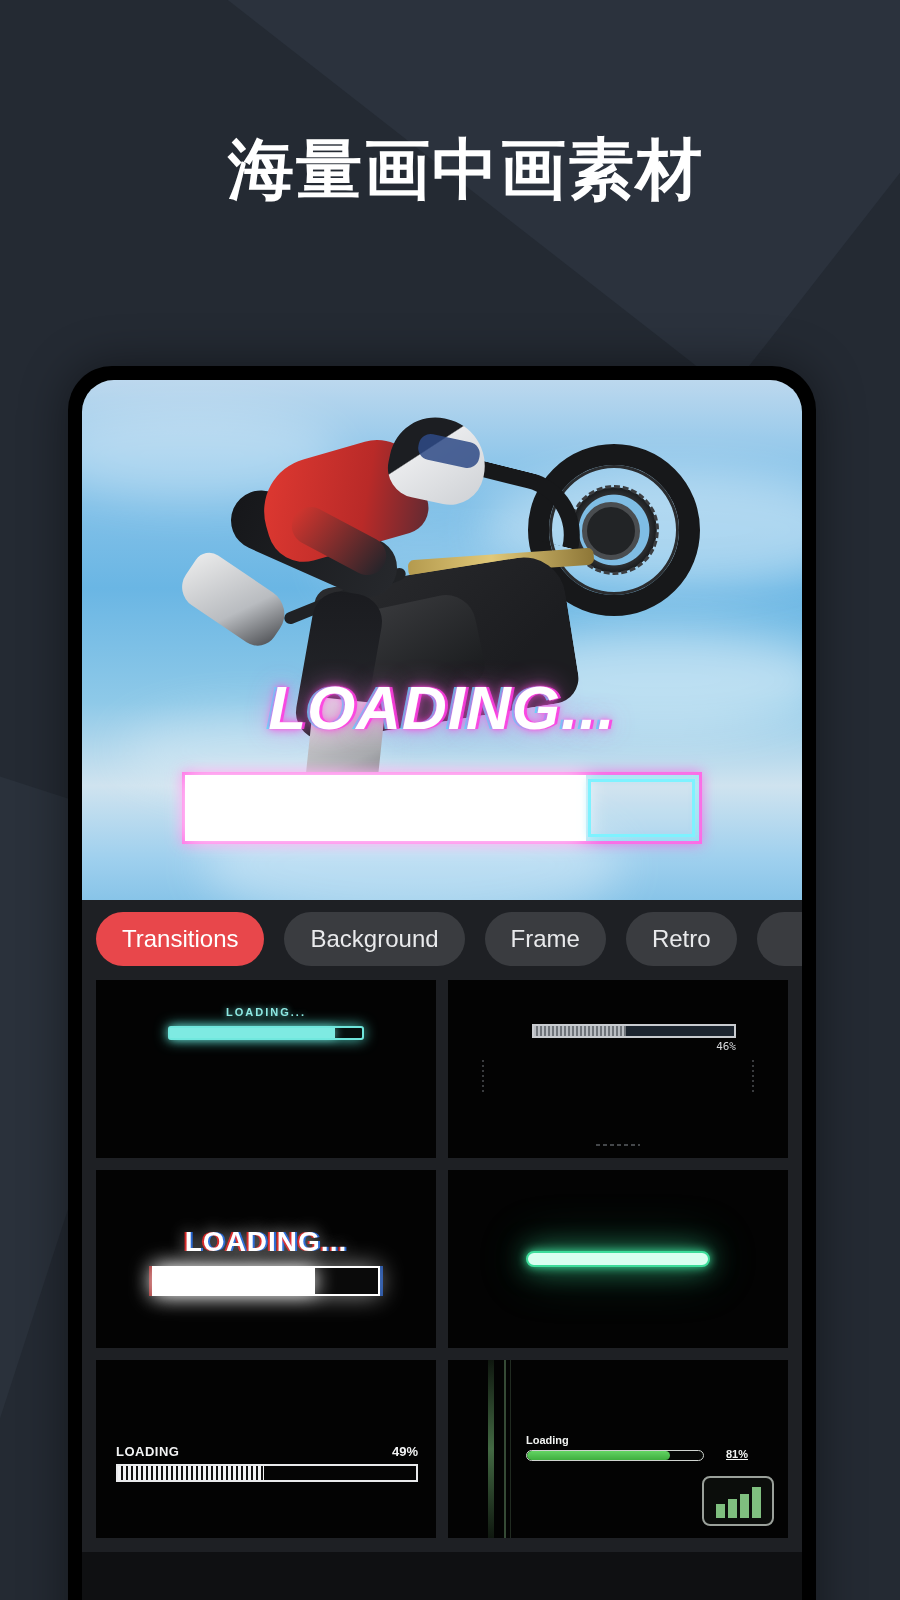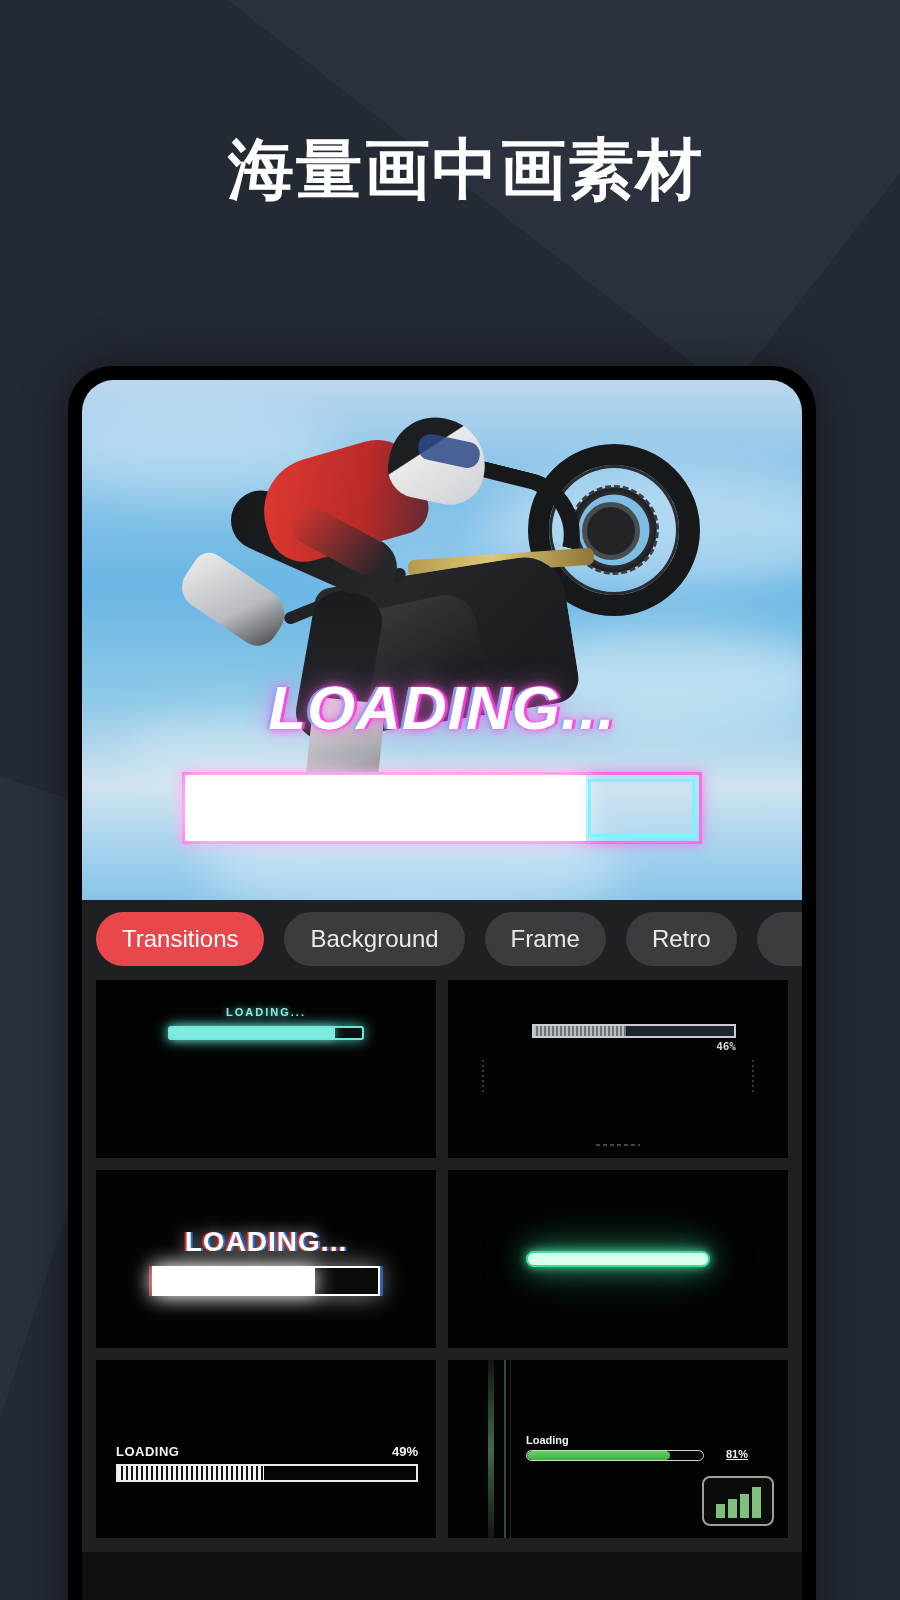--- a/index.html
+++ b/index.html
@@ -241,21 +241,21 @@
   .t2-bar{
     position:absolute; left:84px; right:52px; top:44px; height:14px;
     border:2px solid #c9ccd0; background:#1d2630; display:flex;
   }
   .t2-fill{
     width:46%;
     background:repeating-linear-gradient(90deg,#b9bdc2 0 2px,#6f747a 2px 4px);
   }
   .t2-pct{
     position:absolute; right:52px; top:60px;
-    color:#d8dadd; font-size:11px; font-weight:bold;
+    color:#d8dadd; font-size:11px; font-weight:normal;
     font-family:"DejaVu Sans Mono", monospace;
   }
   .t2-dots-l, .t2-dots-r{
     position:absolute; top:80px; width:2px; height:34px;
     background:repeating-linear-gradient(180deg,#3a3c3f 0 2px,transparent 2px 5px);
   }
   .t2-dots-l{ left:34px; } .t2-dots-r{ right:34px; }
   .t2-base{
     position:absolute; left:50%; transform:translateX(-50%); bottom:12px;
     width:44px; height:2px;

